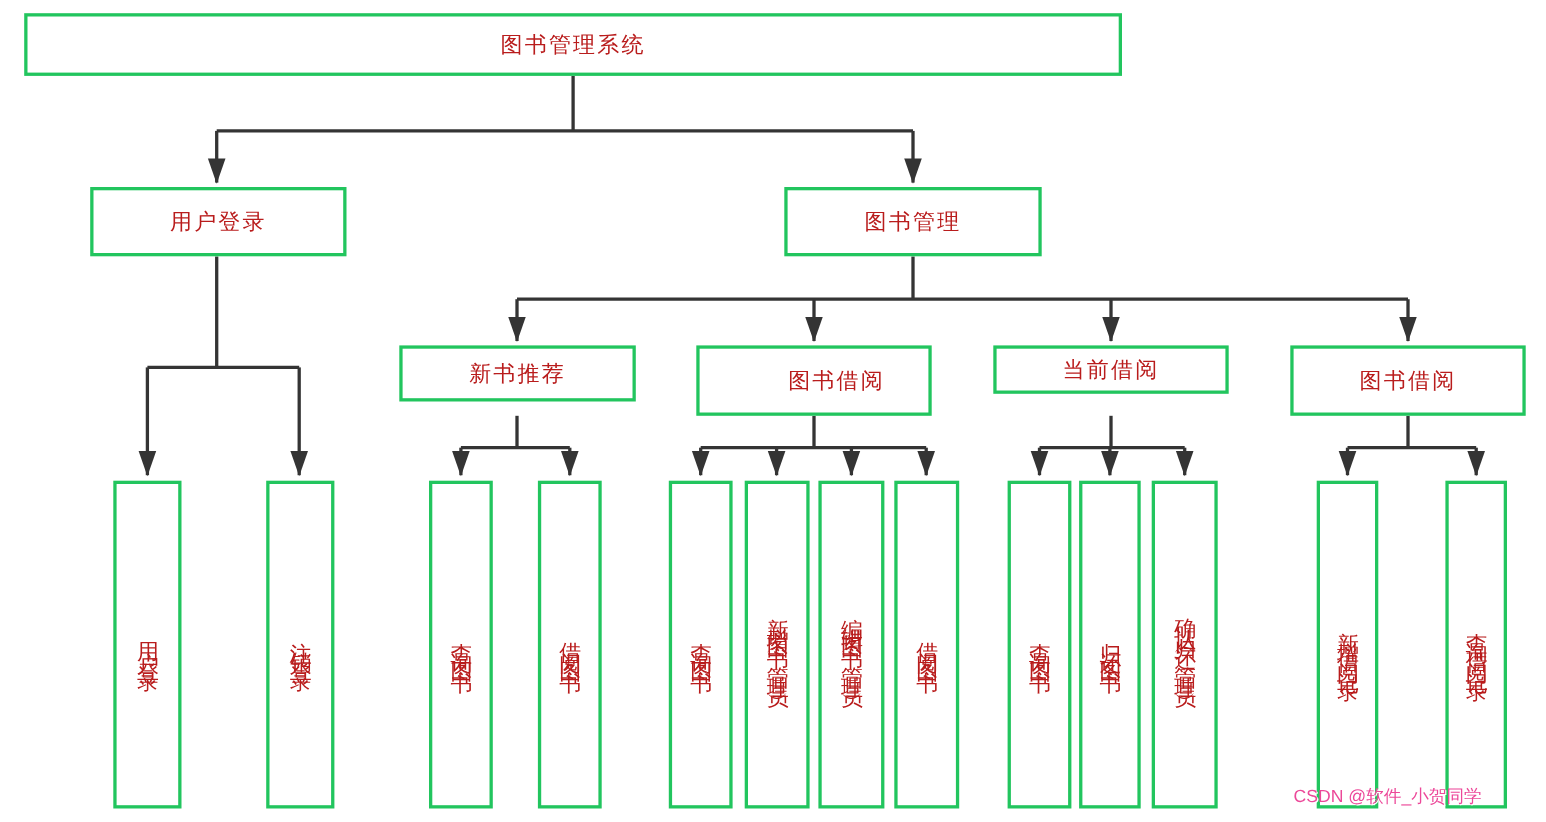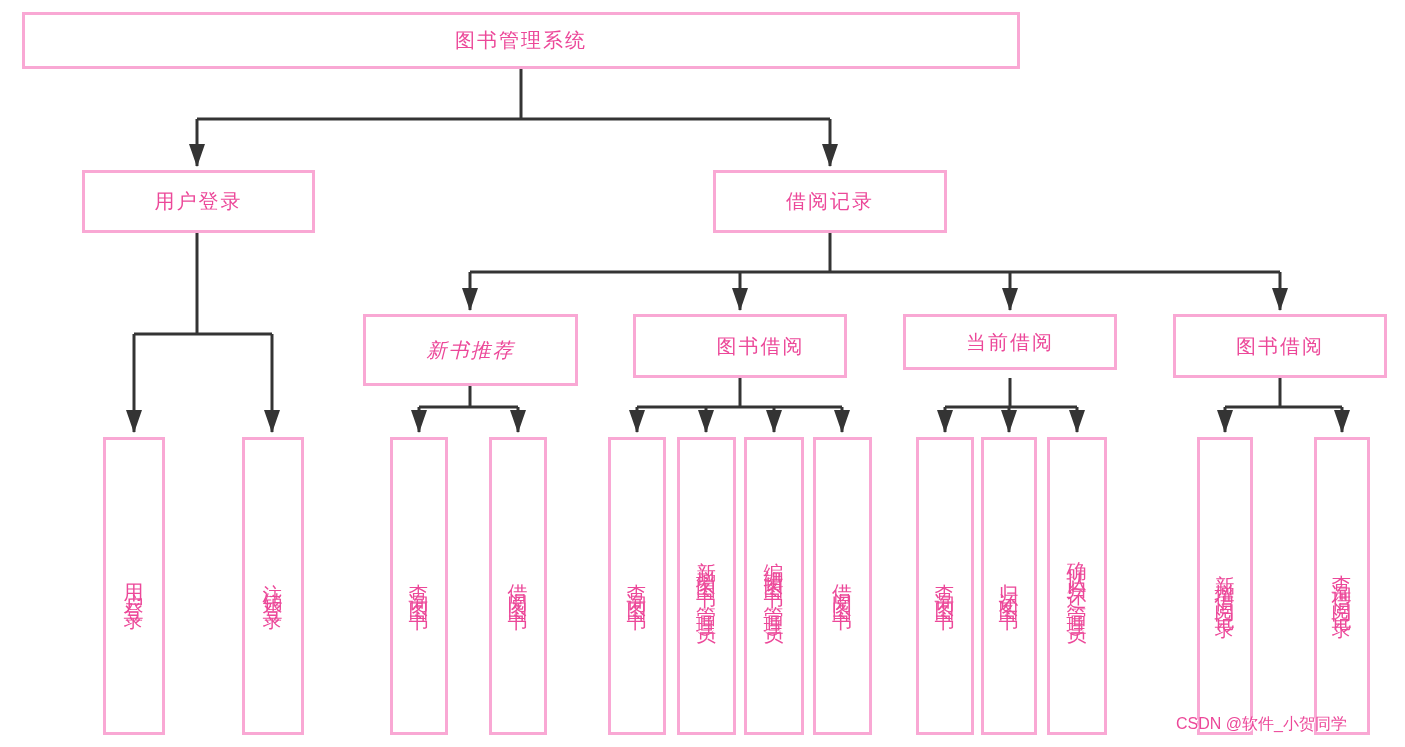--- a/index.html
+++ b/index.html
@@ -17,26 +17,26 @@
   }
   .wires {
     position: absolute;
     left: 0;
     top: 0;
     z-index: 0;
   }
   .node {
     position: absolute;
     box-sizing: border-box;
-    border: 3px solid #f9a8d4;
+    border: 3px solid #22c55e;
     background: #ffffff;
     display: flex;
     align-items: center;
     justify-content: center;
-    color: #ec4899;
+    color: #b91c1c;
     z-index: 1;
   }
   .h-node {
     font-size: 20px;
     letter-spacing: 2px;
     white-space: nowrap;
   }
   .v-node {
     writing-mode: vertical-rl;
     text-orientation: mixed;
@@ -103,25 +103,25 @@
       <path d="M1009,407 V432"></path>
       <path d="M1077,407 V432"></path>
       <path d="M1225,407 V432"></path>
       <path d="M1342,407 V432"></path>
     </g>
   </svg>
 
   <div class="node h-node" style="left:22px; top:12px; width:998px; height:57px;">图书管理系统</div>
 
   <div class="node h-node" style="left:82px; top:170px; width:233px; height:63px;">用户登录</div>
-  <div class="node h-node" style="left:713px; top:170px; width:234px; height:63px;">借阅记录</div>
+  <div class="node h-node" style="left:713px; top:170px; width:234px; height:63px;">图书管理</div>
 
-  <div class="node h-node" style="left:363px; top:314px; width:215px; height:72px;font-style:italic;">新书推荐</div>
+  <div class="node h-node" style="left:363px; top:314px; width:215px; height:51px;">新书推荐</div>
   <div class="node h-node" style="left:633px; top:314px; width:214px; height:64px;padding-left:41px;">图书借阅</div>
-  <div class="node h-node" style="left:903px; top:314px; width:214px; height:56px;">当前借阅</div>
+  <div class="node h-node" style="left:903px; top:314px; width:214px; height:44px;">当前借阅</div>
   <div class="node h-node" style="left:1173px; top:314px; width:214px; height:64px;">图书借阅</div>
 
   <div class="node v-node" style="left:103px; top:437px; width:62px; height:298px;">用户登录</div>
   <div class="node v-node" style="left:242px; top:437px; width:62px; height:298px;">注销登录</div>
 
   <div class="node v-node" style="left:390px; top:437px; width:58px; height:298px;">查询图书</div>
   <div class="node v-node" style="left:489px; top:437px; width:58px; height:298px;">借阅图书</div>
 
   <div class="node v-node" style="left:608px; top:437px; width:58px; height:298px;">查询图书</div>
   <div class="node v-node" style="left:677px; top:437px; width:59px; height:298px;">新增图书（管理员）</div>

